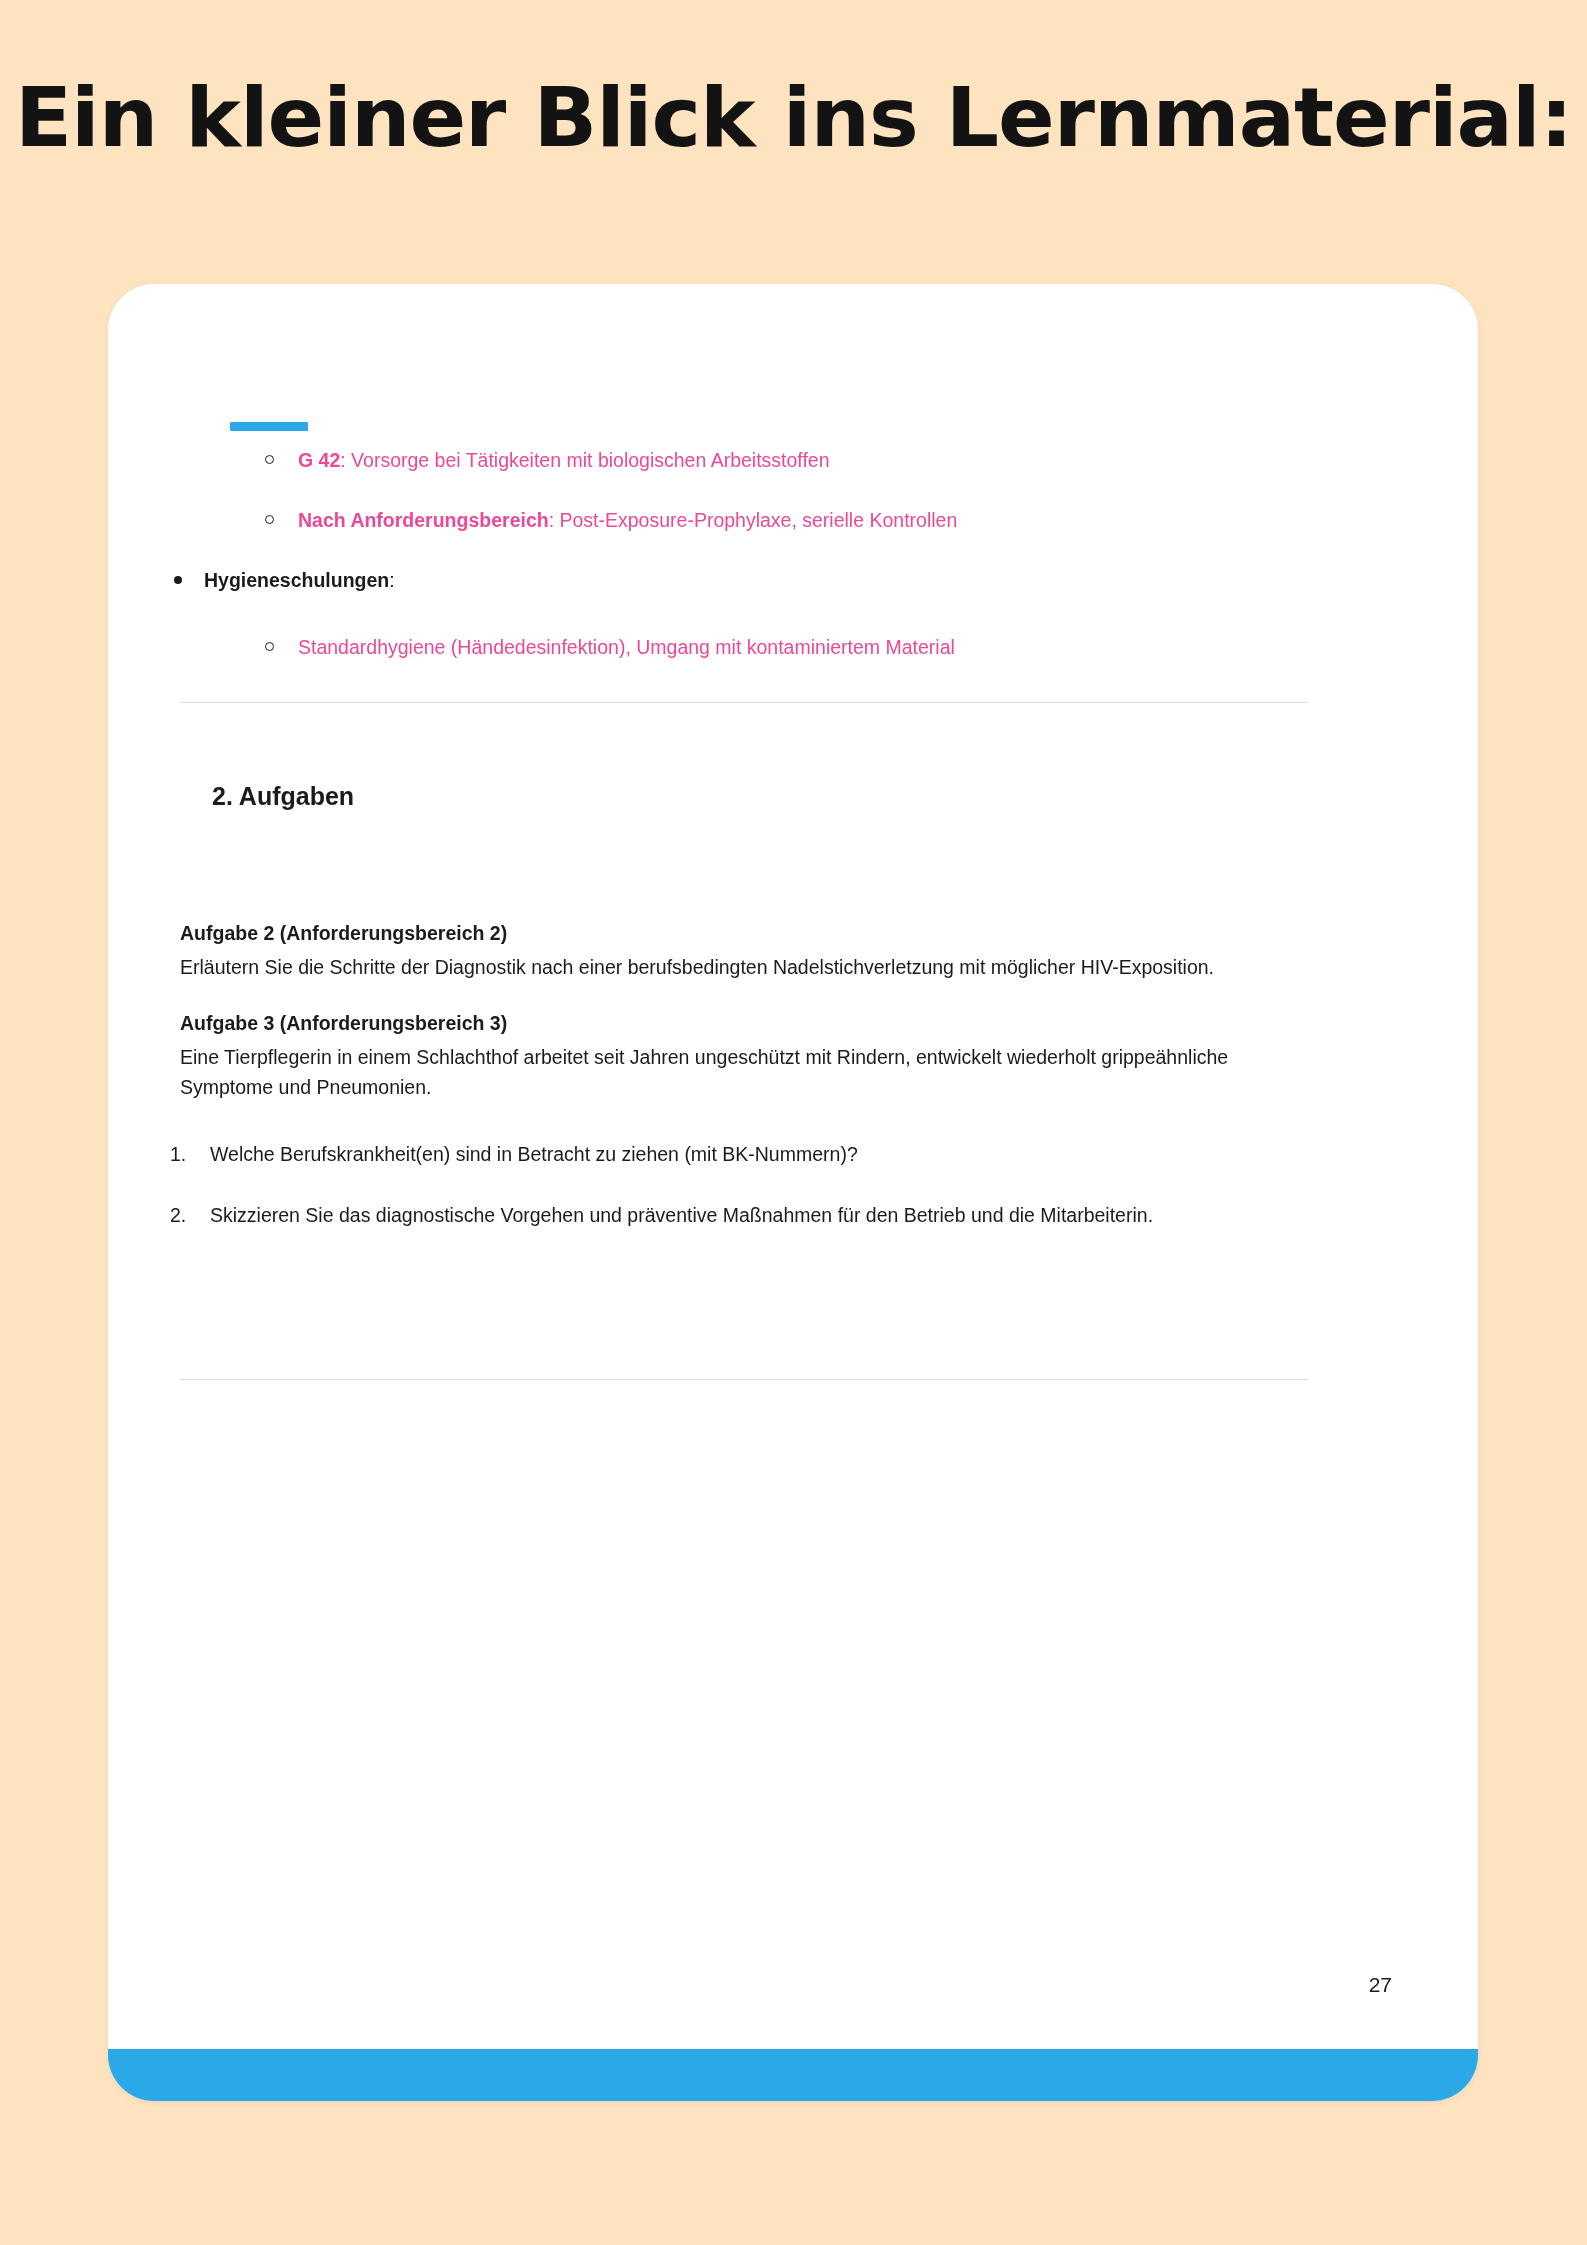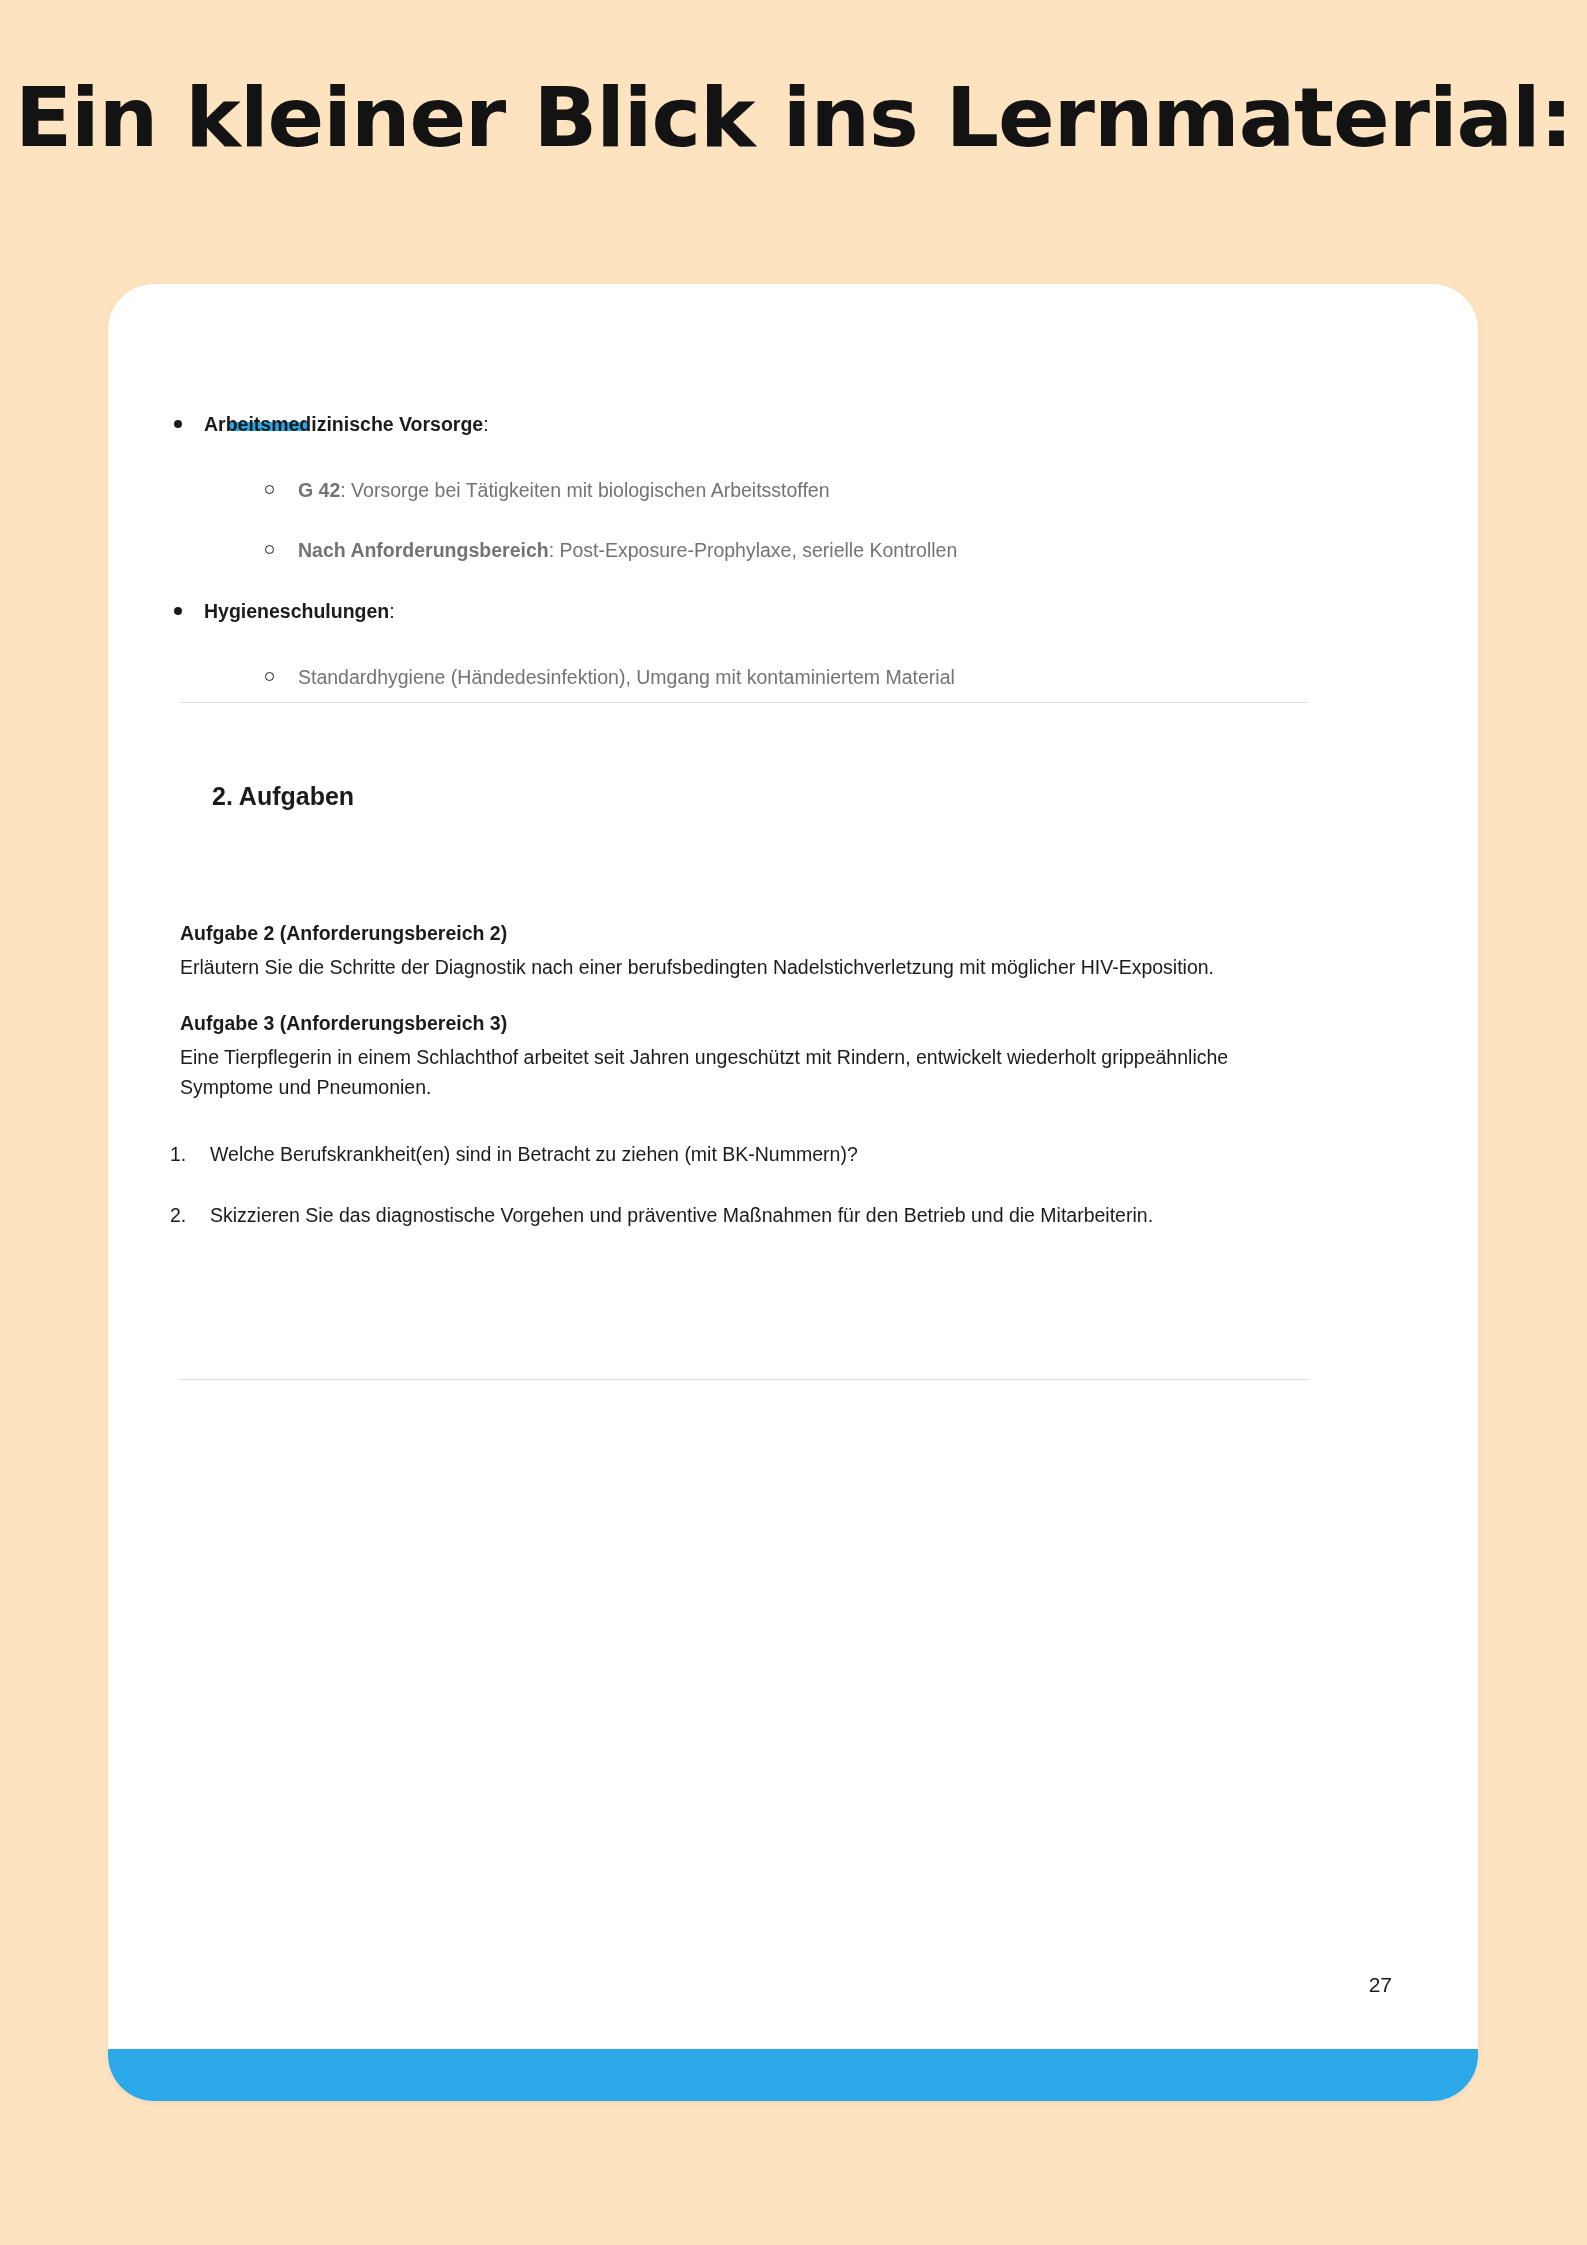--- a/index.html
+++ b/index.html
@@ -102,21 +102,21 @@
     height: 8px;
     border-radius: 50%;
     background: #1b1b1b;
   }
 
   .lvl2 {
     position: relative;
     padding-left: 190px;
     font-size: 19.5px;
     line-height: 1.55;
-    color: #737373;
+    color: #ec4899;
   }
   .lvl2::before {
     content: "";
     position: absolute;
     left: 157px;
     top: 10px;
     width: 9px;
     height: 9px;
     border-radius: 50%;
     border: 1.6px solid #1b1b1b;
@@ -194,23 +194,20 @@
 
   <div class="headline">Ein kleiner Blick ins Lernmaterial:</div>
 
   <div class="doc-card">
     <div class="doc-inner">
 
       <div class="blue-tick"></div>
 
       <div class="content" style="top:125px;">
 
-        <div class="lvl1 row-a">
-          <b>Arbeitsmedizinische Vorsorge</b><span>:</span>
-        </div>
 
         <div class="lvl2 gap-l">
           <b>G 42</b><span>: Vorsorge bei Tätigkeiten mit biologischen Arbeitsstoffen</span>
         </div>
 
         <div class="lvl2 gap-m">
           <b>Nach Anforderungsbereich</b><span>: Post-Exposure-Prophylaxe, serielle Kontrollen</span>
         </div>
 
         <div class="lvl1 gap-m">

